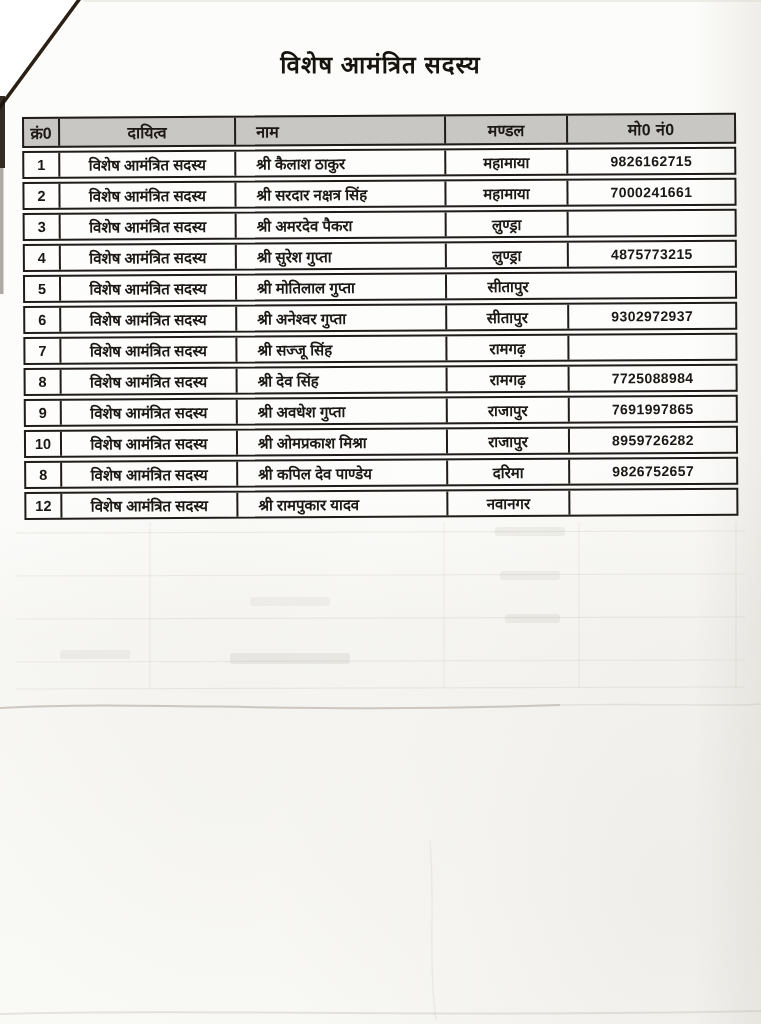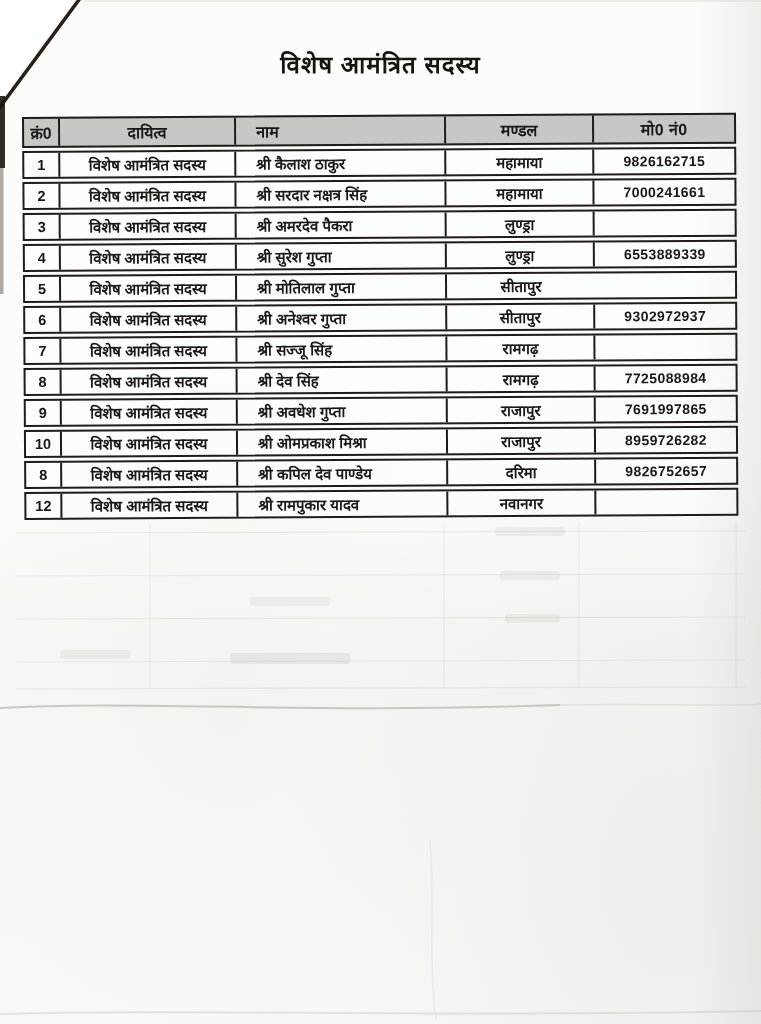--- a/index.html
+++ b/index.html
@@ -36,21 +36,21 @@
     box-sizing:border-box; border-right:2px solid var(--border,#1f1c19);
     display:flex; align-items:center; justify-content:center;
     height:24px; font-size:15px; font-weight:600;
     color:var(--text,#1b1815); white-space:nowrap; overflow:hidden;
   }
   .cell:last-child { border-right:none; }
   .t-row.header .cell { height:27px; font-size:16px; font-weight:700; }
   .c-sn   { width:36px;  flex:0 0 auto; }
   .c-role { width:176px; flex:0 0 auto; }
   .c-name { width:210px; flex:0 0 auto; justify-content:flex-start; padding-left:20px; }
-  .c-div  { width:148px; flex:0 0 auto;font-family:Liberation Mono, monospace; }
+  .c-div  { width:122px; flex:0 0 auto;font-family:Liberation Mono, monospace; }
   .c-mob  { flex:1 1 auto; letter-spacing:0.4px; font-weight:700; font-size:14px; }
   .c-sn   { font-weight:700; font-size:14.5px; }
 </style>
 </head>
 <body>
 
 <div class="paper">
 
   <svg class="artifacts" width="761" height="1024" viewBox="0 0 761 1024" xmlns="http://www.w3.org/2000/svg">
 
@@ -120,21 +120,21 @@
       <div class="cell c-name">श्री अमरदेव पैकरा</div>
       <div class="cell c-div">लुण्ड्रा</div>
       <div class="cell c-mob"></div>
     </div>
 
     <div class="t-row">
       <div class="cell c-sn">4</div>
       <div class="cell c-role">विशेष आमंत्रित सदस्य</div>
       <div class="cell c-name">श्री सुरेश गुप्ता</div>
       <div class="cell c-div">लुण्ड्रा</div>
-      <div class="cell c-mob">6553889339</div>
+      <div class="cell c-mob">4875773215</div>
     </div>
 
     <div class="t-row">
       <div class="cell c-sn">5</div>
       <div class="cell c-role">विशेष आमंत्रित सदस्य</div>
       <div class="cell c-name">श्री मोतिलाल गुप्ता</div>
       <div class="cell c-div">सीतापुर</div>
     </div>
 
     <div class="t-row">

